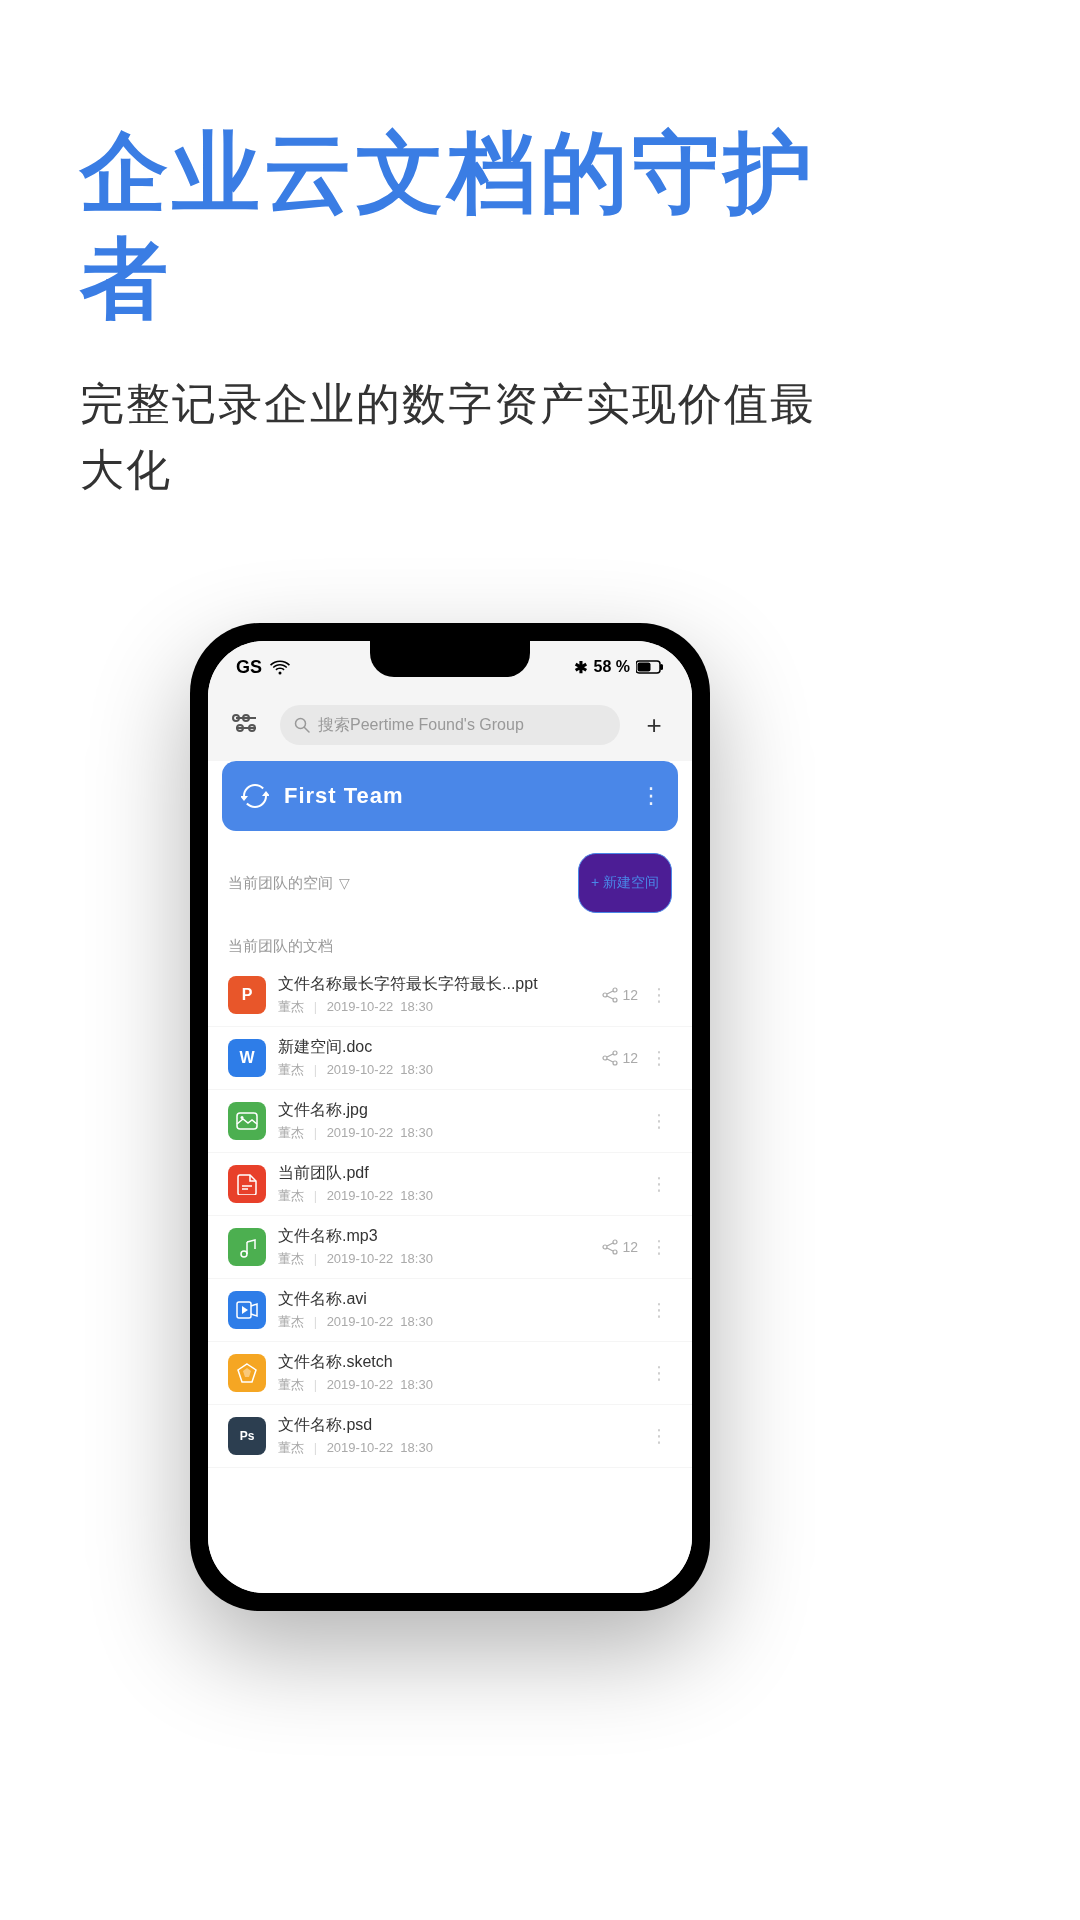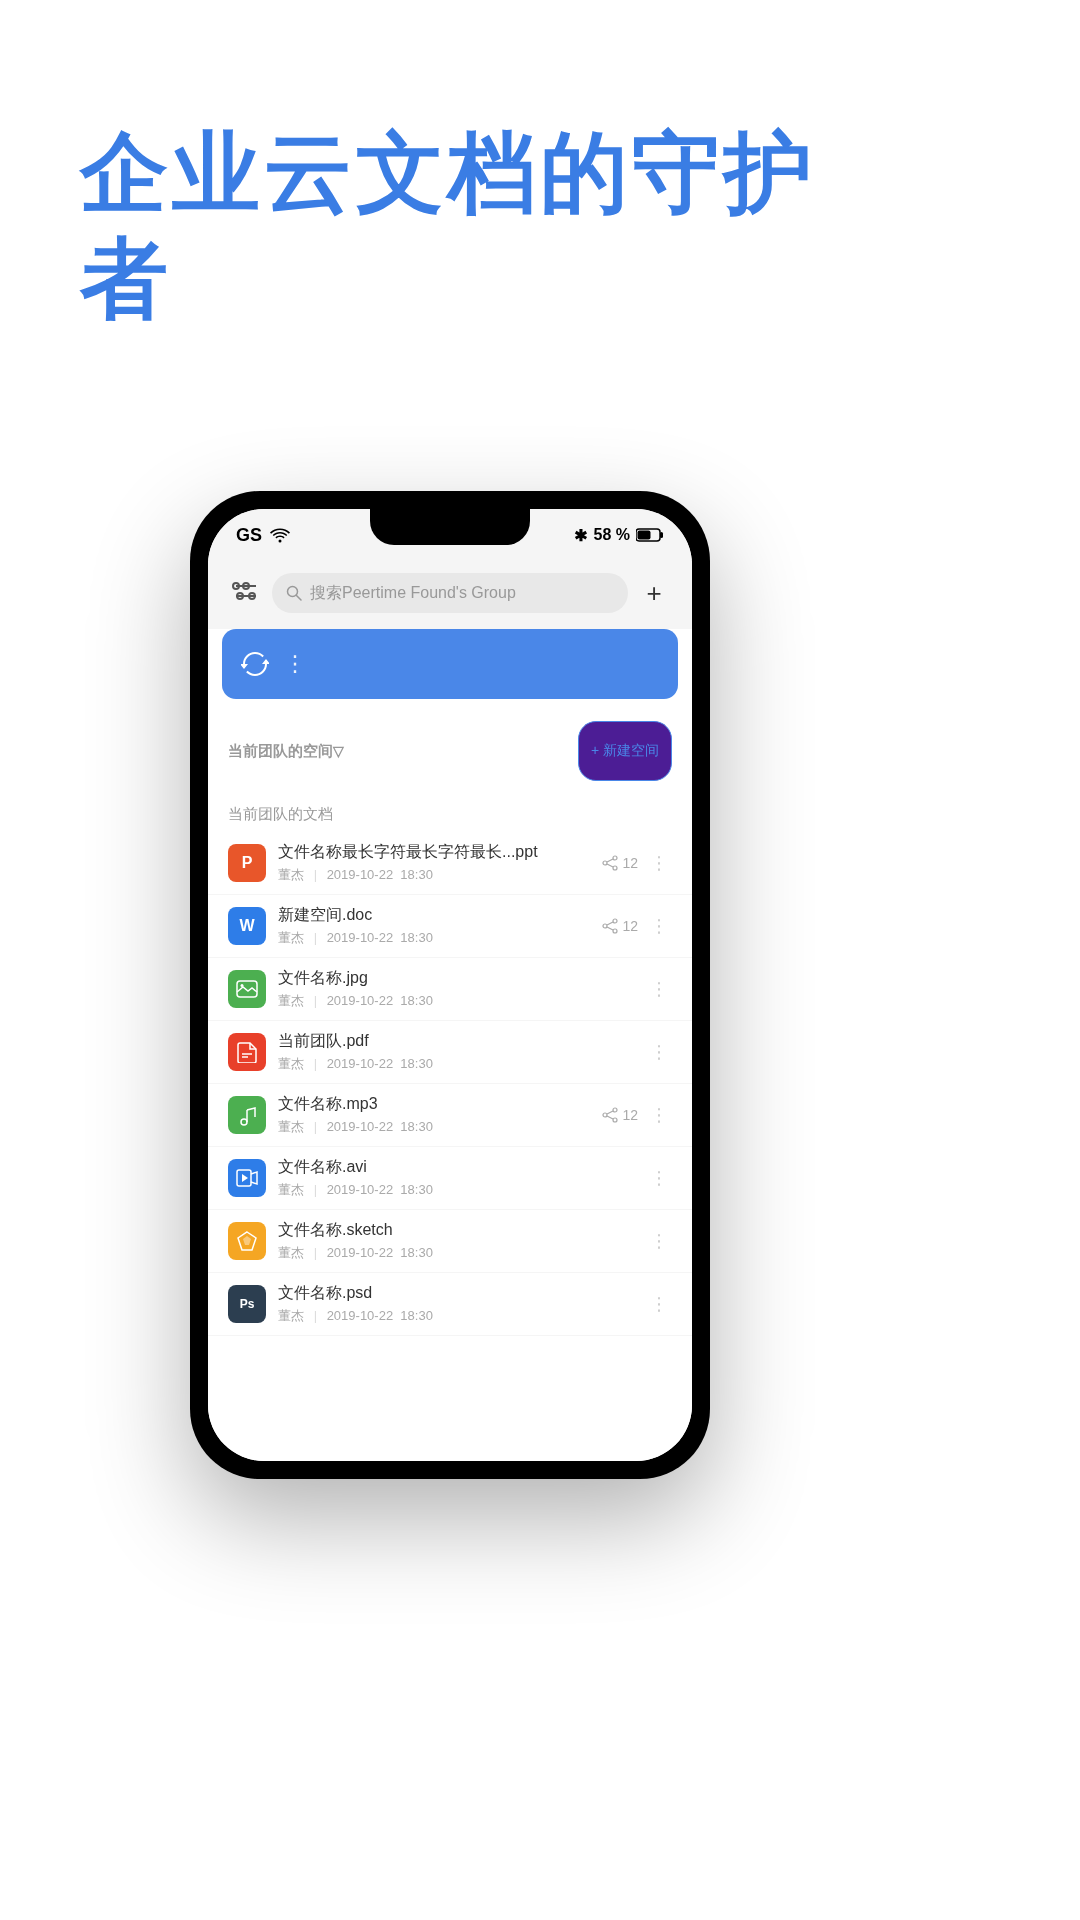--- a/index.html
+++ b/index.html
@@ -118,21 +118,21 @@
       background: #ffffff;
       min-height: 900px;
     }
 
     
     .search-area {
       background: #f5f5f5;
       padding: 12px 20px 16px 20px;
       display: flex;
       align-items: center;
-      gap: 8px;
+      gap: 16px;
     }
 
     .menu-icon {
       width: 36px;
       height: 36px;
       flex-shrink: 0;
       display: flex;
       align-items: center;
       justify-content: center;
     }
@@ -211,21 +211,21 @@
       padding: 8px 20px 10px 20px;
       display: flex;
       align-items: center;
       justify-content: space-between;
       background: #fff;
     }
 
     .space-label-row {
       display: flex;
       align-items: center;
-      font-weight: bold;
+      gap: 6px;
     }
 
     .space-label-text {
       font-size: 15px;
       color: #999;
     }
 
     .filter-icon {
       font-size: 14px;
       color: #999;
@@ -349,20 +349,21 @@
       padding: 4px;
     }
   </style>
 </head>
 <body>
 
 <div class="page-wrapper">
 
   <div class="hero-section">
     <h1 class="hero-title">企业云文档的守护者</h1>
+    <p class="hero-subtitle">完整记录企业的数字资产实现价值最大化</p>
   </div>
 
   <div class="phone-container">
     <div class="phone-mockup">
       <div class="phone-notch"></div>
       <div class="phone-screen">
 
         <div class="status-bar">
           <div class="status-left">
             <span>GS</span>
@@ -410,20 +411,21 @@
           </div>
 
 
           <div class="team-item-active">
             <div class="team-icon">
               <svg width="28" height="28" viewBox="0 0 28 28">
                 <path d="M14 4C8.5 4 4 8.5 4 14h3l-4 5-4-5h3C2 7.4 7.4 2 14 2c3.5 0 6.6 1.4 8.9 3.7L21.4 7.2C19.5 5.2 16.9 4 14 4z" fill="#fff"></path>
                 <path d="M14 24c5.5 0 10-4.5 10-10h-3l4-5 4 5h-3c0 6.6-5.4 12-12 12-3.5 0-6.6-1.4-8.9-3.7l1.5-1.5C8.5 22.8 11.1 24 14 24z" fill="#fff"></path>
               </svg>
             </div>
+            <span class="team-name">First Team</span>
             <span class="team-more">⋮</span>
           </div>
 
           <div class="space-section-header">
             <div class="space-label-row">
               <span class="space-label-text">当前团队的空间</span>
               <span class="filter-icon">▽</span>
             </div>
             <div class="new-space-btn">
               <span>+ 新建空间</span>

